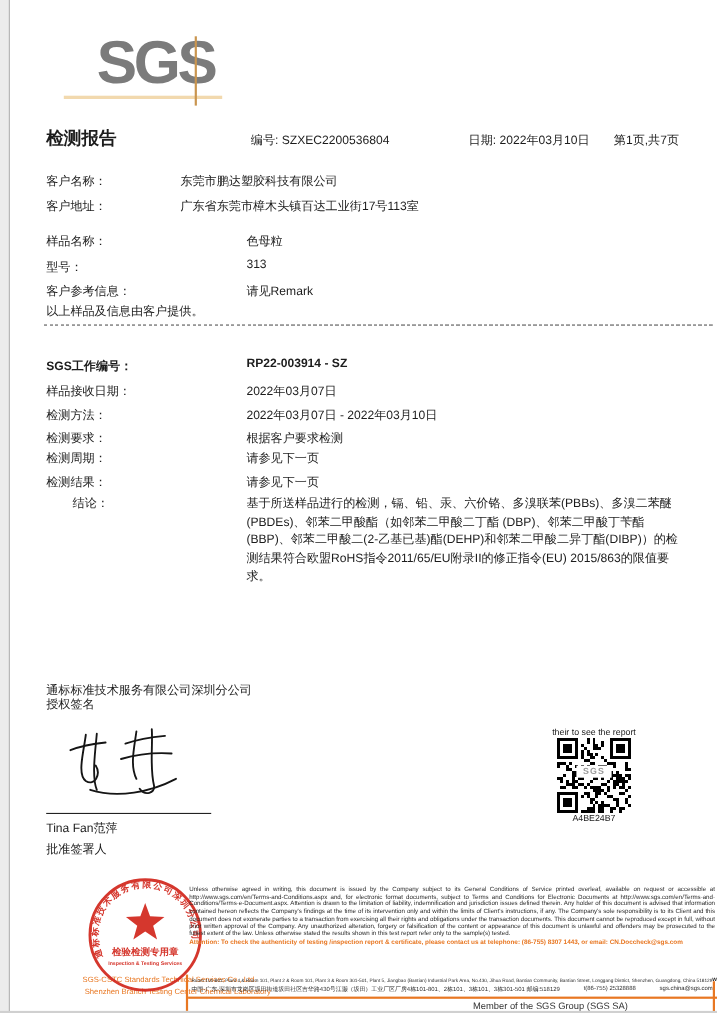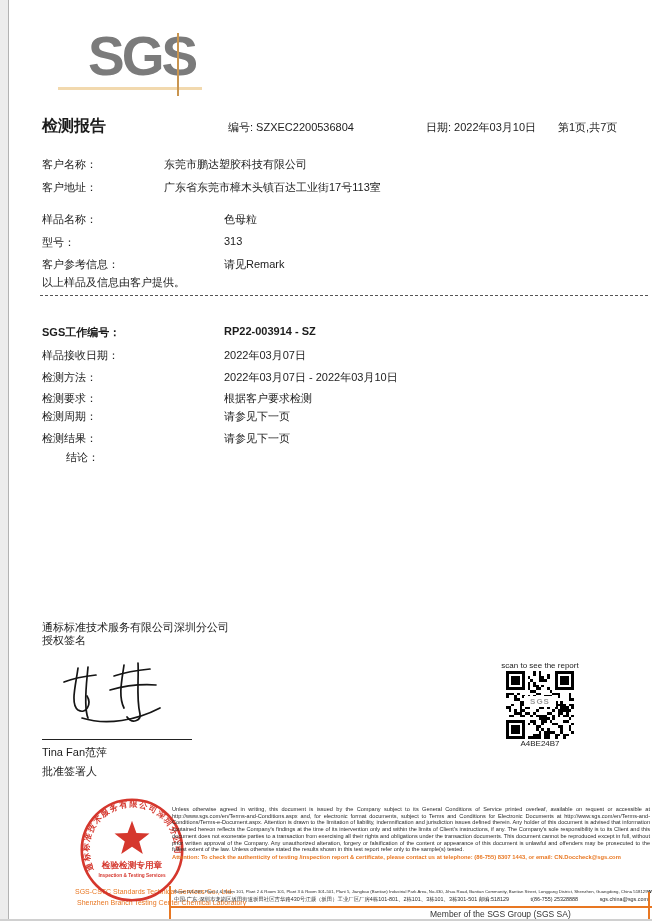--- a/index.html
+++ b/index.html
@@ -114,40 +114,41 @@
   </div>
   <div class="row" style="left:42px;top:409px;">
     <span class="lbl">检测周期：</span>
     <span class="val-224">请参见下一页</span>
   </div>
   <div class="row" style="left:42px;top:431px;">
     <span class="lbl">检测结果：</span>
     <span class="val-224">请参见下一页</span>
   </div>
   <div class="row" style="left:42px;top:450px;margin-left:24px;">结论：</div>
+  <div class="conclusion-p">基于所送样品进行的检测，镉、铅、汞、六价铬、多溴联苯(PBBs)、多溴二苯醚(PBDEs)、邻苯二甲酸酯（如邻苯二甲酸二丁酯 (DBP)、邻苯二甲酸丁苄酯(BBP)、邻苯二甲酸二(2-乙基已基)酯(DEHP)和邻苯二甲酸二异丁酯(DIBP)）的检测结果符合欧盟RoHS指令2011/65/EU附录II的修正指令(EU) 2015/863的限值要求。</div>
 
   <div class="sig-company">通标标准技术服务有限公司深圳分公司</div>
   <div class="sig-auth">授权签名</div>
   <svg class="sig-svg" width="150" height="80" viewBox="0 0 150 80">
     <g fill="none" stroke="#151515" stroke-width="1.7" stroke-linecap="round">
       <path d="M12,24 C22,20 34,18 44,17"></path>
       <path d="M26,10 C24,26 18,46 26,52 C34,57 40,46 35,38"></path>
       <path d="M36,9 C35,22 31,48 36,60"></path>
       <path d="M62,18 C74,14 88,12 98,11"></path>
       <path d="M72,7 C70,22 66,38 72,50"></path>
       <path d="M86,5 C87,20 84,40 88,56 C89,63 80,66 75,59"></path>
       <path d="M58,32 C72,28 90,26 104,27"></path>
       <path d="M30,60 C55,68 85,62 108,50"></path>
     </g>
   </svg>
   <div class="sig-line"></div>
   <div class="sig-name">Tina Fan范萍</div>
   <div class="sig-role">批准签署人</div>
 
-  <div class="qr-caption">scan to see the report</div>
+  <div class="qr-caption">their to see the report</div>
   <svg id="qr-code-svg" class="qr-svg" viewBox="0 0 25 25" fill="#000" shape-rendering="crispEdges">
       <rect x="0" y="0" width="7" height="7"></rect>
       <rect x="1" y="1" width="5" height="5" fill="#fff"></rect>
       <rect x="2" y="2" width="3" height="3"></rect>
       <rect x="18" y="0" width="7" height="7"></rect>
       <rect x="19" y="1" width="5" height="5" fill="#fff"></rect>
       <rect x="20" y="2" width="3" height="3"></rect>
       <rect x="0" y="18" width="7" height="7"></rect>
       <rect x="1" y="19" width="5" height="5" fill="#fff"></rect>
       <rect x="2" y="20" width="3" height="3"></rect>

